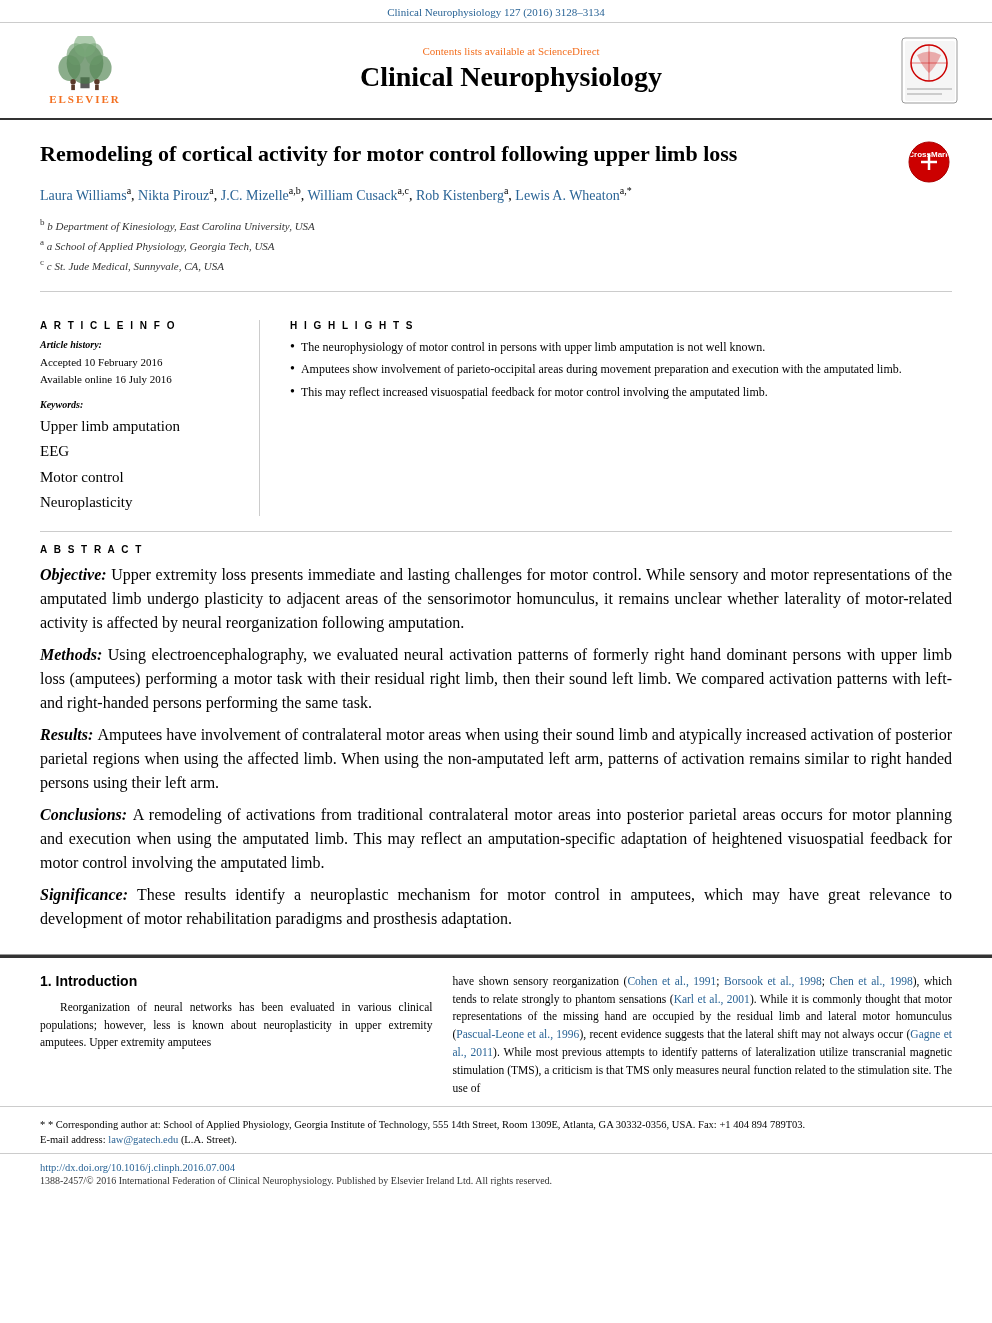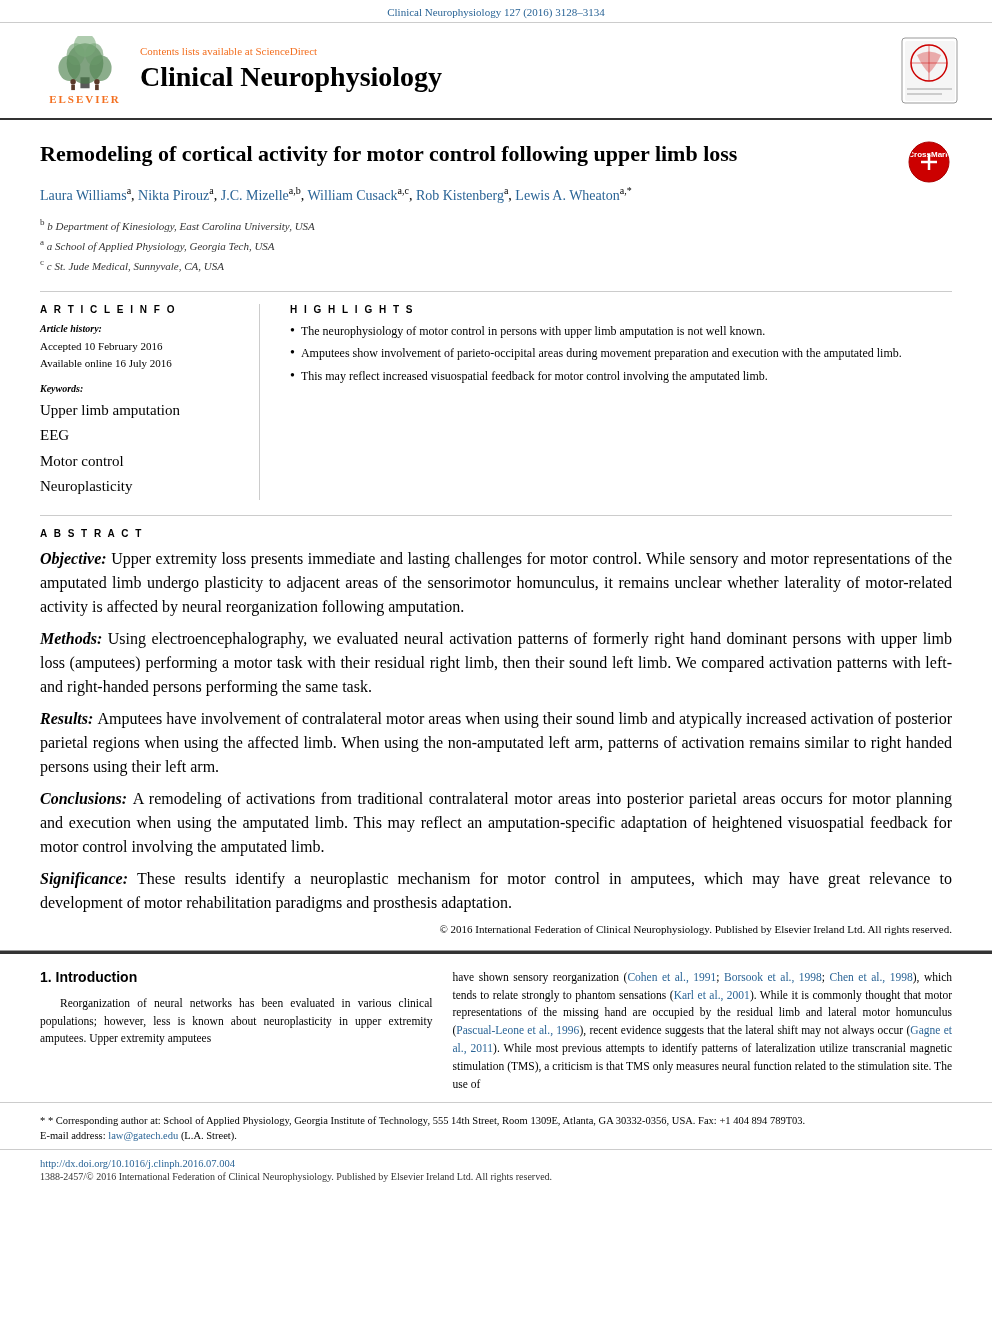--- a/index.html
+++ b/index.html
@@ -37,21 +37,21 @@
     }
     .elsevier-wordmark {
       font-size: 11px;
       color: #f37021;
       font-weight: bold;
       letter-spacing: 2px;
       margin-top: 2px;
     }
     .journal-info-center {
       flex: 1;
-      text-align: left;
+      text-align: center;
     }
     .sciencedirect-link {
       font-size: 11px;
       color: #555;
     }
     .sciencedirect-link span {
       color: #f37021;
     }
     .journal-name {
       font-size: 28px;
@@ -129,21 +129,21 @@
       vertical-align: super;
       font-style: normal;
     }
 
     
     .two-col-section {
       display: flex;
       gap: 30px;
       margin-bottom: 15px;
       border-top: 1px solid #ccc;
-      padding-top: 12px;
+      padding-top: 28px;
     }
     .article-info-col {
       width: 220px;
       flex-shrink: 0;
       border-right: 1px solid #ccc;
       padding-right: 20px;
     }
     .highlights-col {
       flex: 1;
     }
@@ -453,21 +453,20 @@
     <div class="abstract-para">
       <span class="abstract-label">Conclusions: </span>
       <span>A remodeling of activations from traditional contralateral motor areas into posterior parietal areas occurs for motor planning and execution when using the amputated limb. This may reflect an amputation-specific adaptation of heightened visuospatial feedback for motor control involving the amputated limb.</span>
     </div>
 
     <div class="abstract-para">
       <span class="abstract-label">Significance: </span>
       <span>These results identify a neuroplastic mechanism for motor control in amputees, which may have great relevance to development of motor rehabilitation paradigms and prosthesis adaptation.</span>
     </div>
 
-    <div class="copyright-line">© 2016 International Federation of Clinical Neurophysiology. Published by Elsevier Ireland Ltd. All rights reserved.</div>
   </div>
 
 </div>
 
 <div class="thick-divider"></div>
 
 <div class="intro-section">
 
   <div class="intro-left">
     <div class="section-heading">1. Introduction</div>

